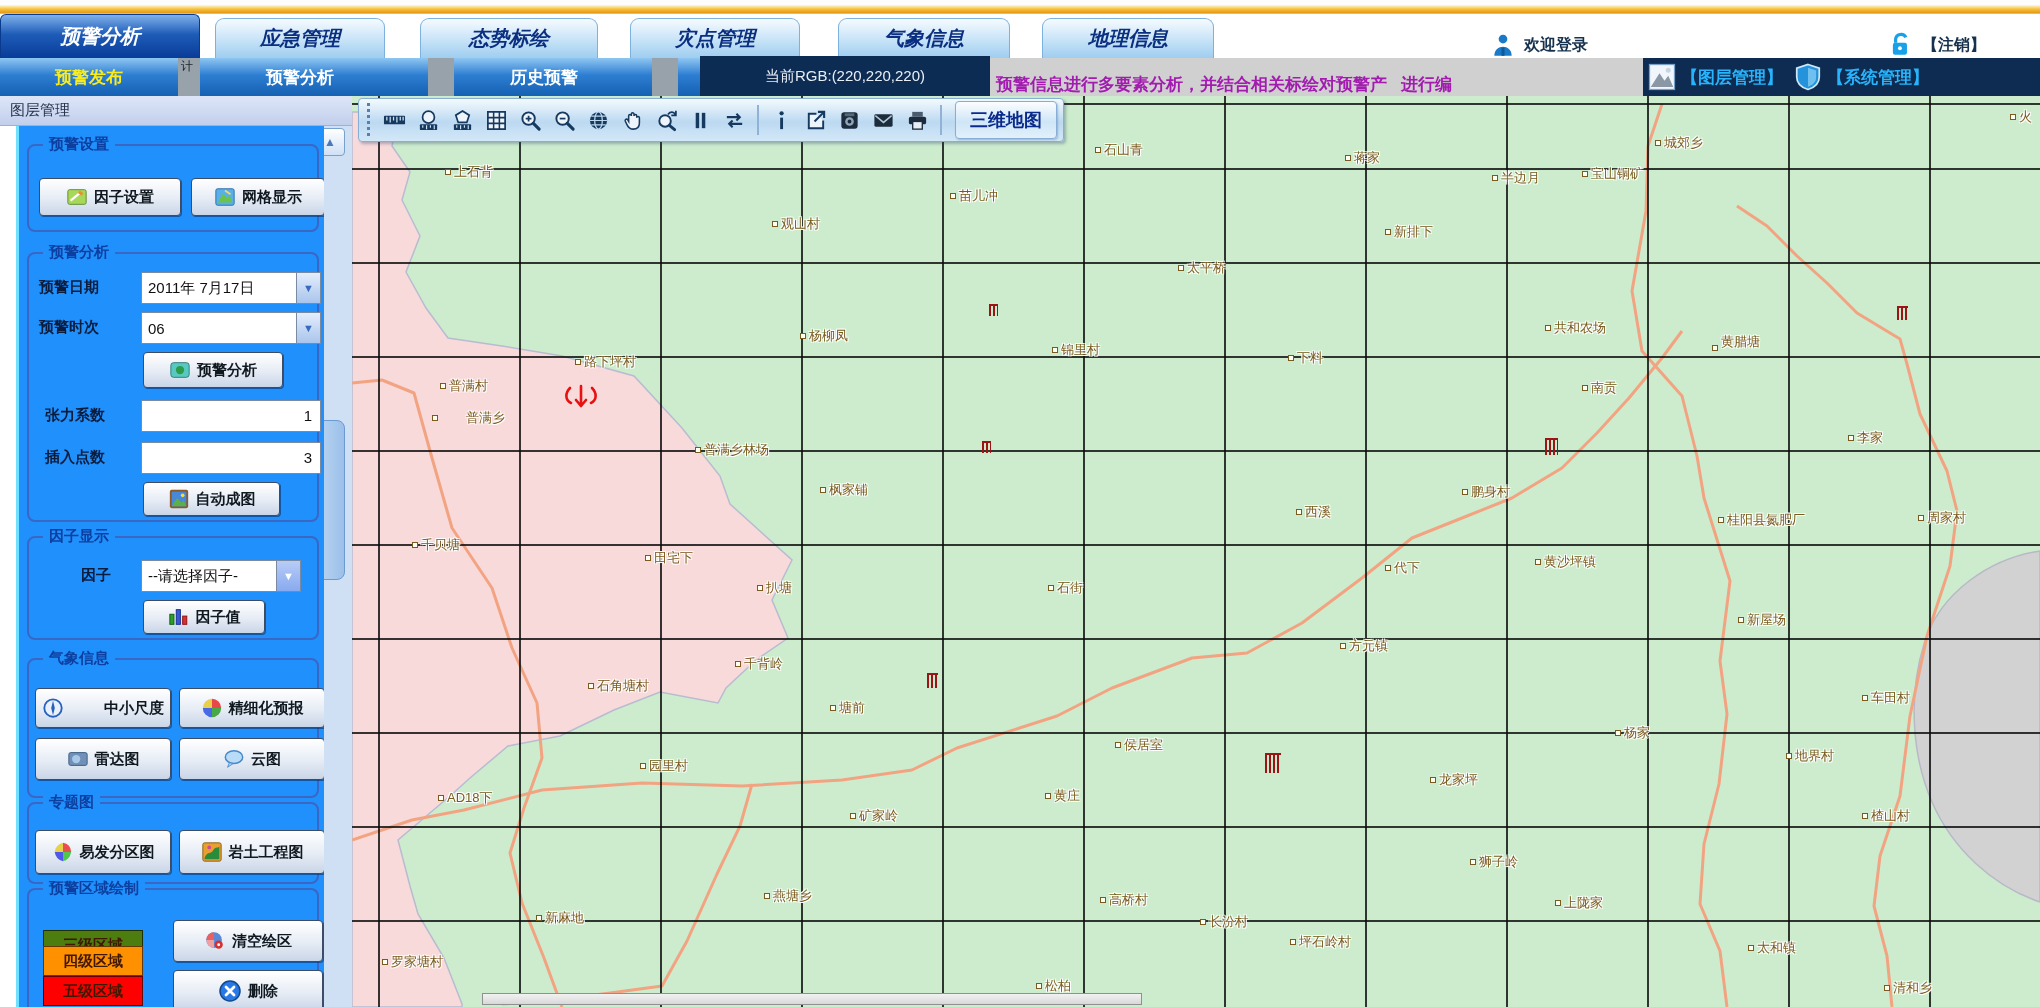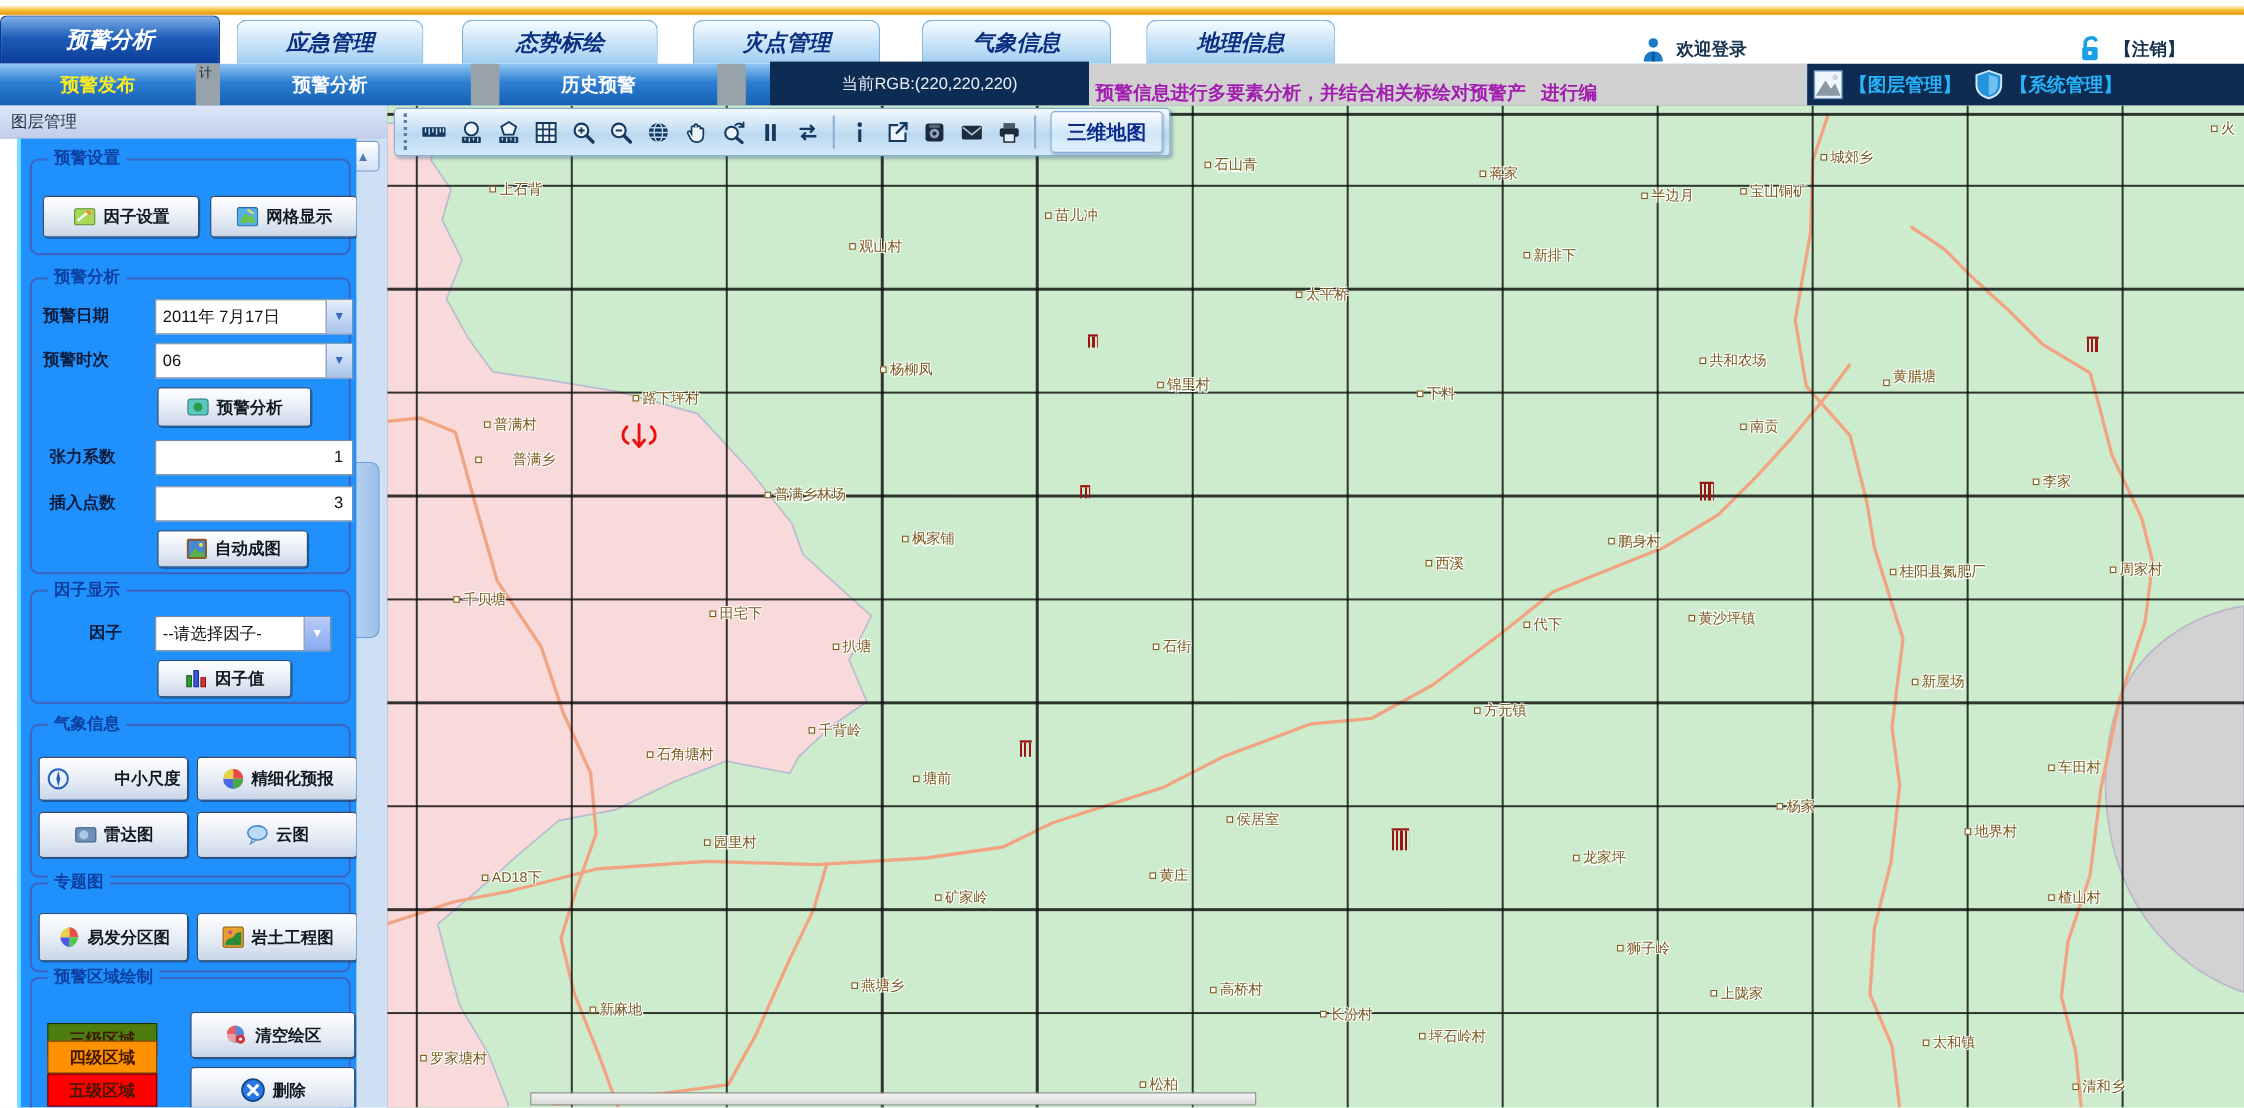--- a/index.html
+++ b/index.html
@@ -647,21 +647,21 @@
           <span>楂山村</span>
         </div>
         <div class="mlabel" style="left: 1118px; top: 766px;">
           <span class="mk"></span>
           <span>狮子岭</span>
         </div>
         <div class="mlabel" style="left: 1203px; top: 807px;">
           <span class="mk"></span>
           <span>上陇家</span>
         </div>
-        <div class="mlabel" style="left: 422px; top: 800px;">
+        <div class="mlabel" style="left: 412px; top: 800px;">
           <span class="mk"></span>
           <span>燕塘乡</span>
         </div>
         <div class="mlabel" style="left: 748px; top: 804px;">
           <span class="mk"></span>
           <span>高桥村</span>
         </div>
         <div class="mlabel" style="left: 184px; top: 822px;">
           <span class="mk"></span>
           <span>新麻地</span>

